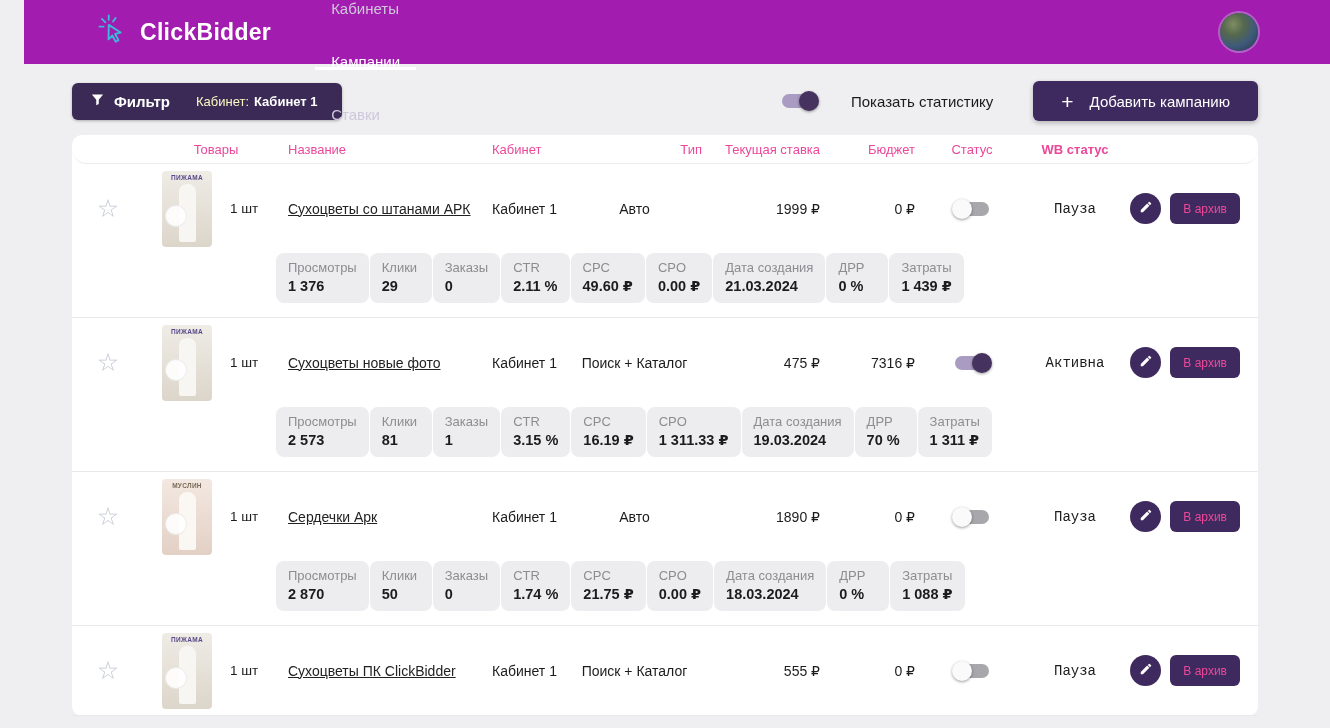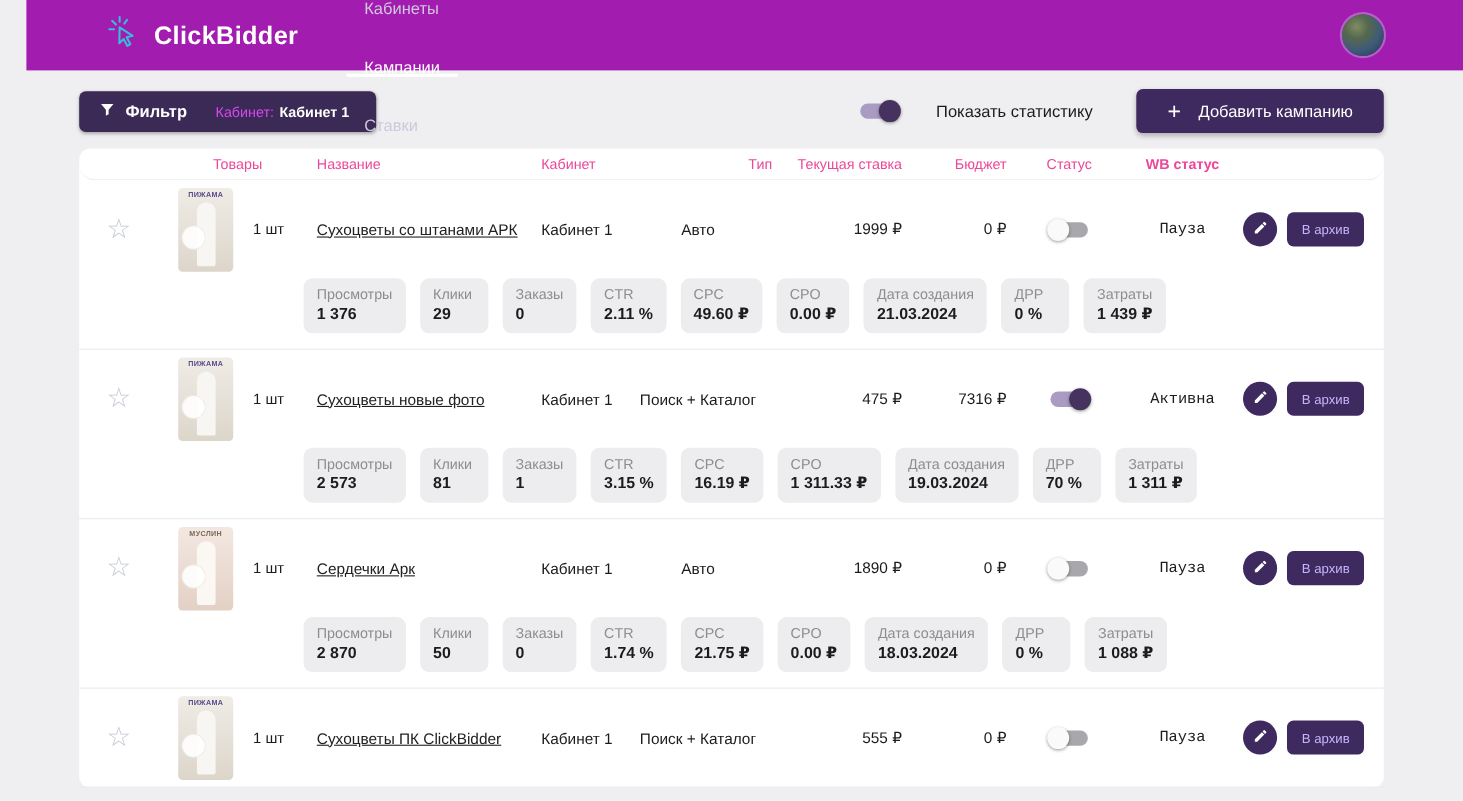--- a/index.html
+++ b/index.html
@@ -37,21 +37,21 @@
     display:flex; align-items:center; justify-content:space-between;
     padding:17px 72px 0;
   }
   .filter-btn {
     background:#3a2a55; color:#fff; height:37px; border:none; border-radius:6px;
     display:flex; align-items:center; padding:0 24px 0 18px; cursor:pointer;
     box-shadow:0 1px 3px rgba(0,0,0,.28); font-family:inherit;
   }
   .filter-btn .filter-label { font-size:15px; font-weight:bold; margin-left:9px; }
   .filter-chip { margin-left:26px; font-size:13px; display:flex; gap:5px; }
-  .filter-chip .k { color:#d946ef; }
+  .filter-chip .k { color:#fef9c3; }
   .filter-chip .v { color:#fff; font-weight:bold; }
   .toolbar-right { display:flex; align-items:center; gap:32px; }
   .switch { width:40px; height:20px; position:relative; cursor:pointer; flex:0 0 auto; }
   .switch .track {
     position:absolute; left:3px; right:3px; top:3px; height:14px;
     border-radius:7px; background:#a8a8ac;
   }
   .switch .knob {
     position:absolute; top:0; left:0; width:20px; height:20px; border-radius:50%;
     background:#fafafa; box-shadow:0 1px 3px rgba(0,0,0,.4);
@@ -114,24 +114,24 @@
     font-size:6.5px; font-weight:bold; color:#5a4a8a; letter-spacing:.3px;
   }
   .product-image.muslin { background:linear-gradient(180deg,#f3e8e1,#e3d0c5); }
   .product-image.muslin::before { background:#fbf7f3; }
   .product-image.muslin .img-label { color:#7a6a58; }
   .edit-btn {
     width:31px; height:31px; border-radius:50%; background:#3e2a5e; border:none;
     display:flex; align-items:center; justify-content:center; cursor:pointer;
   }
   .archive-btn {
-    background:#3e2a5e; color:#c4b5fd; border:none; font-size:12px; height:31px;
+    background:#3e2a5e; color:#ec4899; border:none; font-size:12px; height:31px;
     padding:0 13px; border-radius:6px; cursor:pointer; font-family:inherit;
   }
-  .row-stats { display:flex; gap:13px; padding:0 12px 14px 204px; }
+  .row-stats { display:flex; gap:1px; padding:0 12px 14px 204px; }
   .chip { background:#ededef; border-radius:8px; padding:7px 12px 8px; min-width:62px; }
   .chip-label { font-size:13px; color:#8d8d90; white-space:nowrap; }
   .chip-value { font-size:14.5px; font-weight:bold; color:#1c1c1e; margin-top:3px; min-height:17px; white-space:nowrap; }
 </style>
 </head>
 <body>
 
 <header class="app-header">
   <div class="logo">
     <span>

